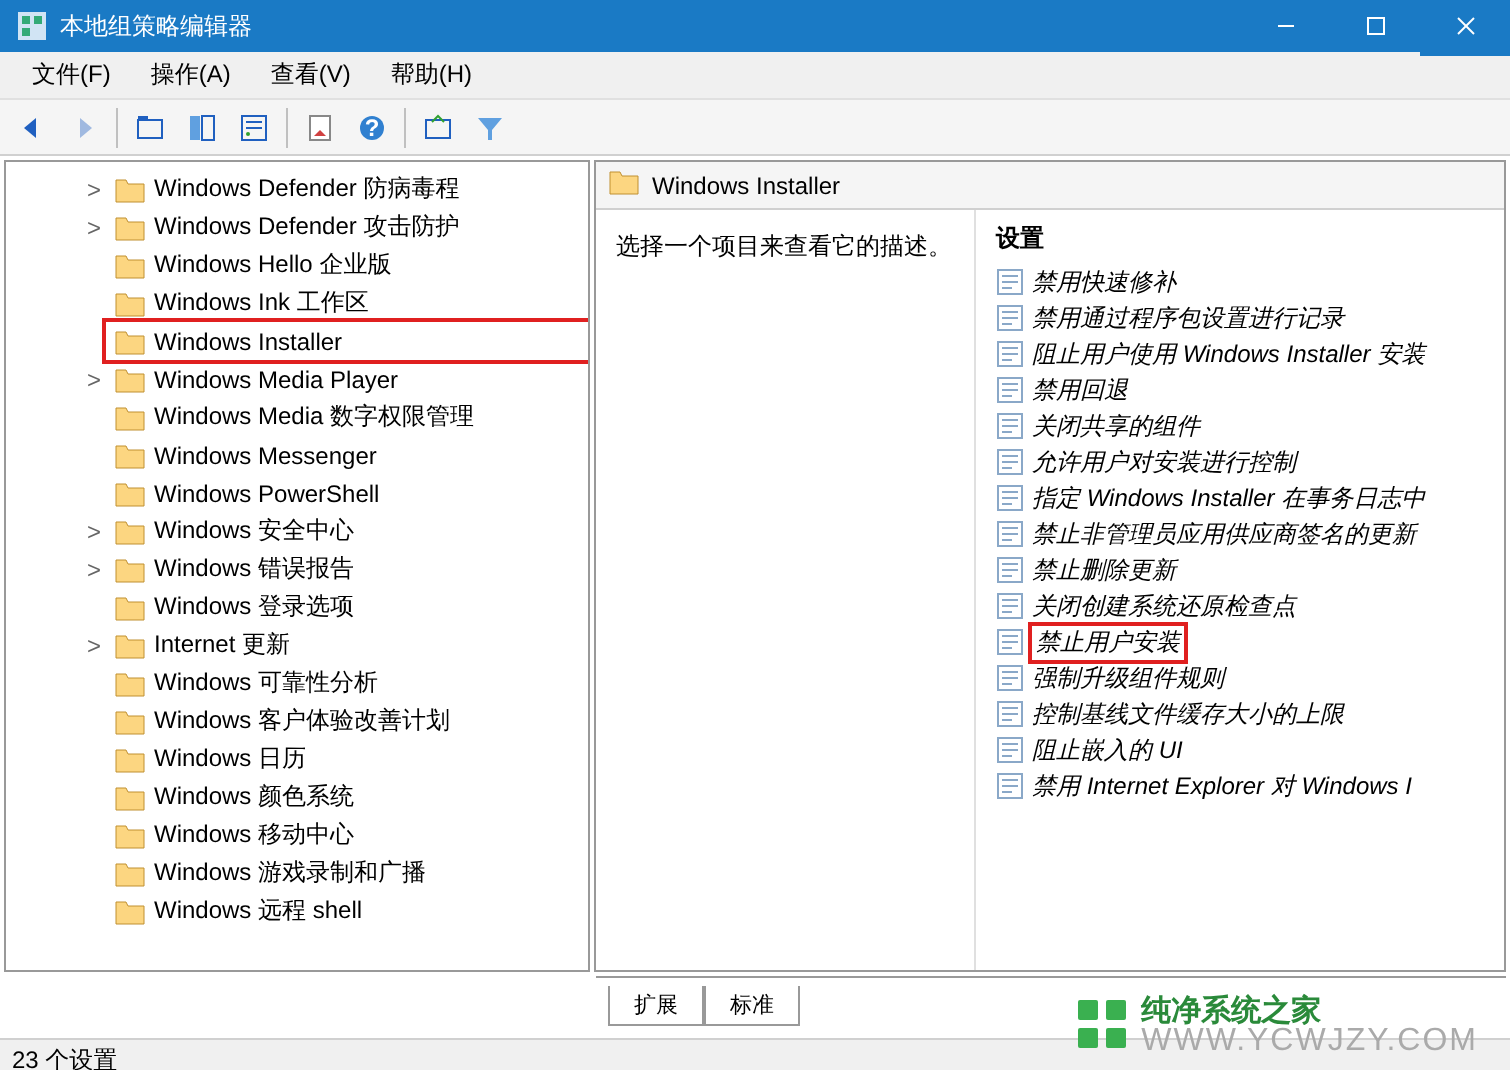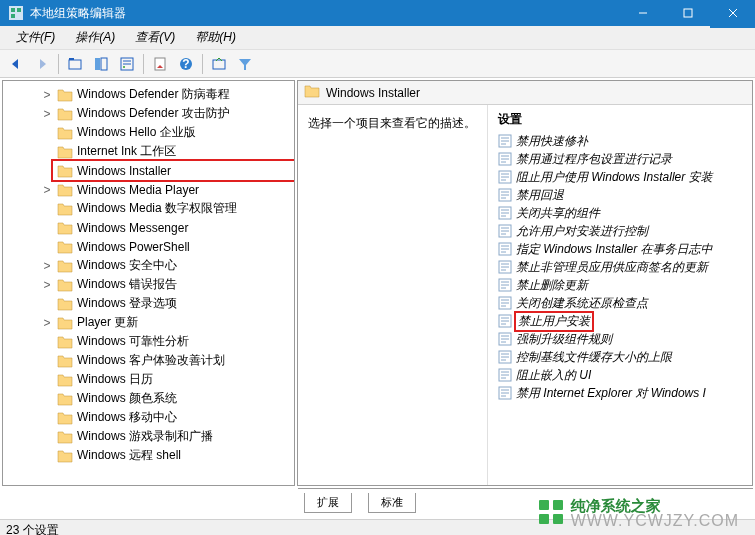--- a/index.html
+++ b/index.html
@@ -5,42 +5,42 @@
     * { margin: 0; padding: 0; box-sizing: border-box; font-family: "Microsoft YaHei", "Segoe UI", sans-serif; font-size: 12px; }
     body { width: 755px; height: 535px; overflow: hidden; background: #fff; position: relative; }
     .titlebar { height: 26px; background: #1a7ac5; display: flex; align-items: center; color: #fff; padding-left: 8px; }
     .titlebar-icon { width: 16px; height: 16px; margin-right: 6px; display: inline-flex; align-items: center; justify-content: center; }
     .title-text { flex: 1; }
     .win-controls { display: flex; }
     .win-btn { width: 45px; height: 30px; display: flex; align-items: center; justify-content: center; color: #fff; }
     .win-btn svg { stroke: #fff; }
     .win-btn.close { background: #1a7ac5; }
     .menubar { height: 24px; background: #f0f0f0; display: flex; align-items: center; padding-left: 6px; border-bottom: 1px solid #e0e0e0; }
-    .menu-item { padding: 0 10px; height: 100%; display: flex; align-items: center; font-style: italic; }
+    .menu-item { padding: 0 10px; height: 100%; display: flex; align-items: center; }
     .toolbar { height: 28px; background: #f5f5f5; display: flex; align-items: center; padding-left: 4px; border-bottom: 1px solid #d0d0d0; gap: 2px; }
     .tb-btn { width: 24px; height: 24px; display: flex; align-items: center; justify-content: center; border: 1px solid transparent; }
     .tb-sep { width: 1px; height: 20px; background: #c0c0c0; margin: 0 2px; }
     .main { display: flex; height: 410px; }
     .tree-panel { width: 293px; border: 1px solid #999; margin: 2px 1px 2px 2px; overflow: auto; position: relative; }
     .tree { padding: 4px 0 4px 50px; }
     .tree-item { display: flex; align-items: center; height: 19px; padding-left: 4px; white-space: nowrap; position: relative; }
     .tree-item .expander { width: 12px; display: inline-flex; align-items: center; justify-content: center; color: #666; position: absolute; left: -12px; }
     .tree-item .folder-icon { width: 16px; height: 14px; margin-right: 4px; display: inline-block; }
     .tree-item.highlighted { outline: 2px solid #e02020; }
     .folder-svg { fill: #fcd681; stroke: #c09030; stroke-width: 0.5; }
     .right-panel { flex: 1; border: 1px solid #999; margin: 2px 2px 2px 1px; display: flex; flex-direction: column; overflow: hidden; }
     .right-header { height: 24px; background: #f5f5f5; display: flex; align-items: center; padding-left: 6px; border-bottom: 1px solid #d0d0d0; gap: 6px; }
     .right-body { flex: 1; display: flex; overflow: hidden; }
     .desc-col { width: 190px; padding: 10px; border-right: 1px solid #e0e0e0; }
     .settings-col { flex: 1; overflow: auto; position: relative; }
     .settings-header { padding: 6px 10px 4px; color: #000; font-weight: bold; }
     .setting-item { display: flex; align-items: center; height: 18px; padding-left: 10px; white-space: nowrap; font-style: italic; }
     .setting-item .setting-icon { width: 14px; height: 14px; margin-right: 4px; display: inline-block; }
     .setting-item.highlighted .setting-label { outline: 2px solid #e02020; padding: 0 2px; }
-    .tabs { border-top: 1px solid #999; padding: 4px 6px; display: flex; gap: 16px; margin: 0 2px 2px 298px; }
+    .tabs { border-top: 1px solid #999; padding: 4px 6px; display: flex; gap: 0; margin: 0 2px 2px 298px; }
     .tab { padding: 2px 12px; border: 1px solid #999; border-top: none; background: #fff; font-size: 11px; }
     .statusbar { height: 22px; background: #f0f0f0; border-top: 1px solid #d0d0d0; display: flex; align-items: center; padding-left: 6px; }
     .watermark { position: absolute; right: 16px; bottom: 6px; display: flex; align-items: center; gap: 6px; font-size: 13px; color: #2a8a3a; }
     .wm-logo { display: inline-block; }
     .wm-text { display: flex; flex-direction: column; line-height: 1; }
     .wm-url { color: #aaa; font-size: 16px; letter-spacing: 1px; }
     .setting-svg { fill: #fff; stroke: #8aa8c8; stroke-width: 1; }
   </style>
 </head>
 <body>
@@ -163,21 +163,21 @@
           <span class="folder-icon"><svg width="16" height="14" viewBox="0 0 16 14">
               <path class="folder-svg" d="M1 2 L6 2 L7 4 L15 4 L15 13 L1 13 Z"></path>
             </svg></span>
           <span>Windows Hello 企业版</span>
         </div>
         <div class="tree-item">
           <span class="expander"></span>
           <span class="folder-icon"><svg width="16" height="14" viewBox="0 0 16 14">
               <path class="folder-svg" d="M1 2 L6 2 L7 4 L15 4 L15 13 L1 13 Z"></path>
             </svg></span>
-          <span>Internet Ink 工作区</span>
+          <span>Windows Ink 工作区</span>
         </div>
         <div class="tree-item highlighted">
           <span class="expander"></span>
           <span class="folder-icon"><svg width="16" height="14" viewBox="0 0 16 14">
               <path class="folder-svg" d="M1 2 L6 2 L7 4 L15 4 L15 13 L1 13 Z"></path>
             </svg></span>
           <span>Windows Installer</span>
         </div>
         <div class="tree-item">
           <span class="expander">&gt;</span>
@@ -226,21 +226,21 @@
           <span class="folder-icon"><svg width="16" height="14" viewBox="0 0 16 14">
               <path class="folder-svg" d="M1 2 L6 2 L7 4 L15 4 L15 13 L1 13 Z"></path>
             </svg></span>
           <span>Windows 登录选项</span>
         </div>
         <div class="tree-item">
           <span class="expander">&gt;</span>
           <span class="folder-icon"><svg width="16" height="14" viewBox="0 0 16 14">
               <path class="folder-svg" d="M1 2 L6 2 L7 4 L15 4 L15 13 L1 13 Z"></path>
             </svg></span>
-          <span>Player 更新</span>
+          <span>Internet 更新</span>
         </div>
         <div class="tree-item">
           <span class="expander"></span>
           <span class="folder-icon"><svg width="16" height="14" viewBox="0 0 16 14">
               <path class="folder-svg" d="M1 2 L6 2 L7 4 L15 4 L15 13 L1 13 Z"></path>
             </svg></span>
           <span>Windows 可靠性分析</span>
         </div>
         <div class="tree-item">
           <span class="expander"></span>

